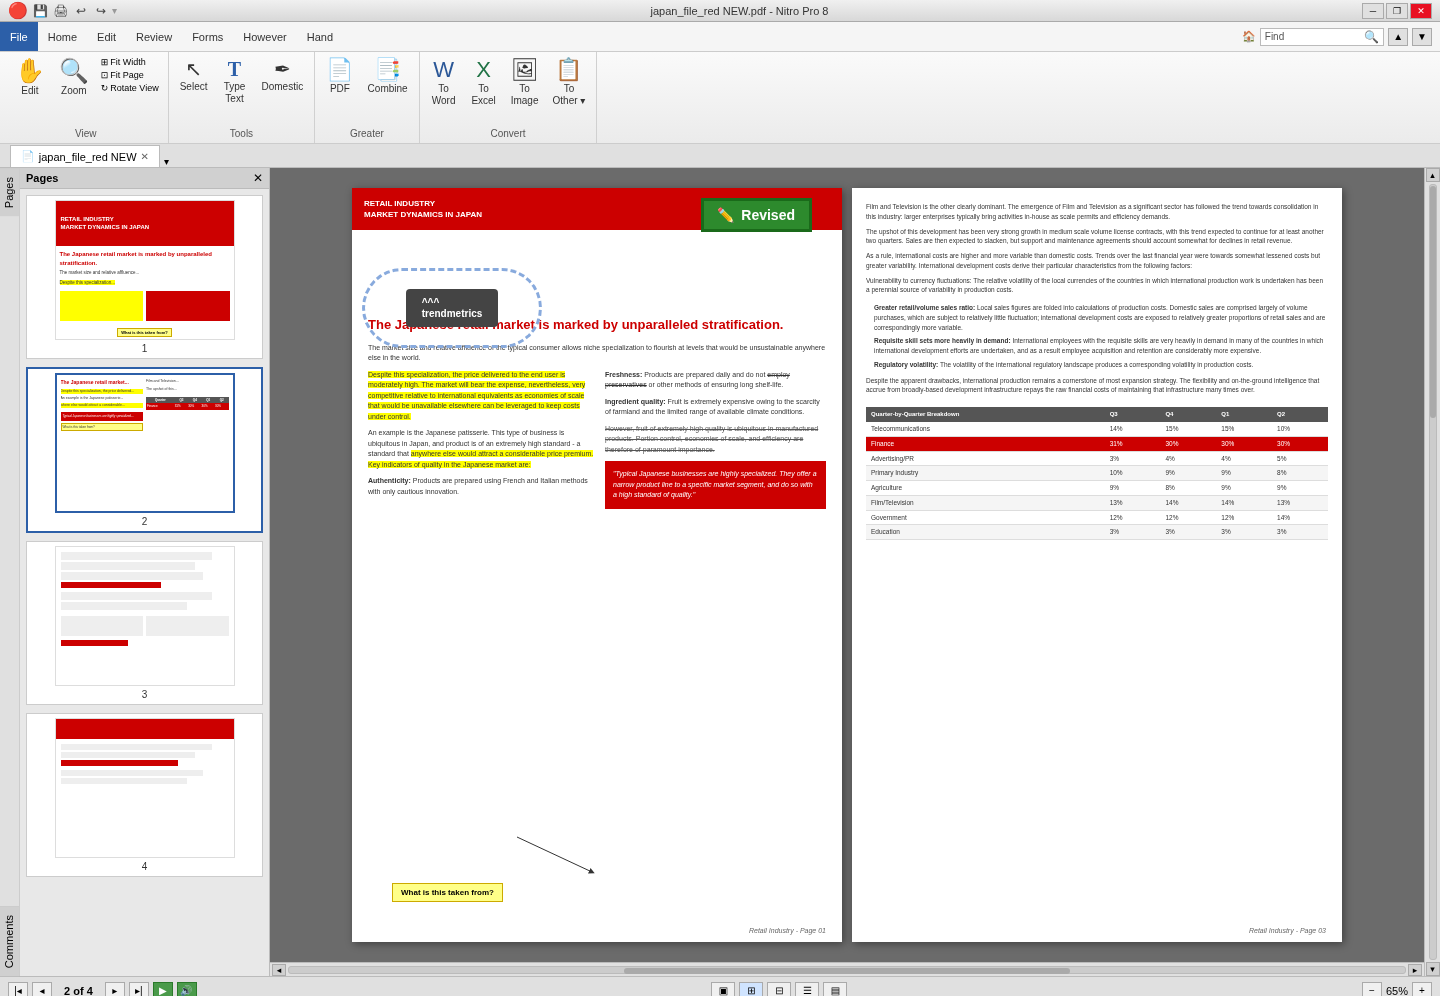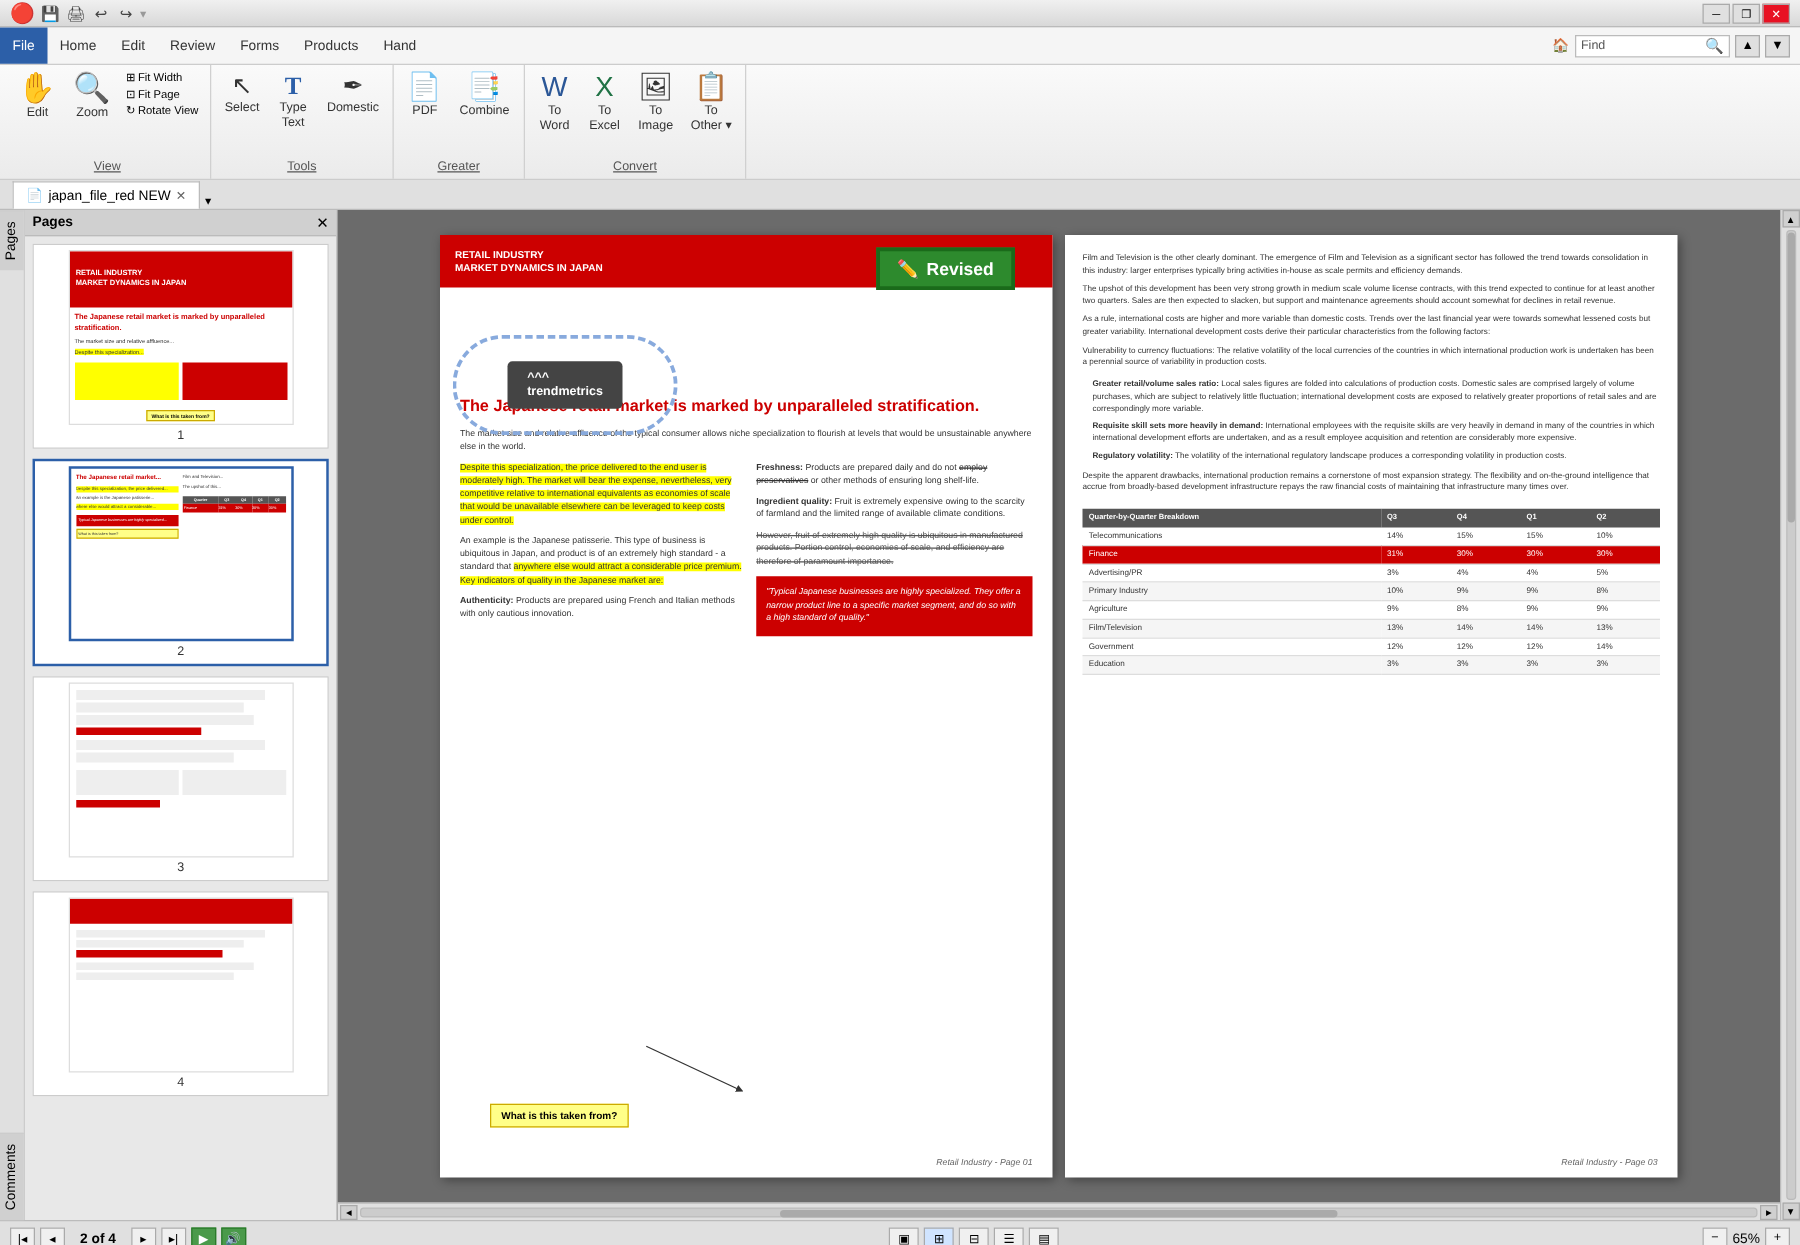--- a/index.html
+++ b/index.html
@@ -61,21 +61,20 @@
       display: flex;
       align-items: flex-start;
       gap: 4px;
       flex: 1;
     }
     .ribbon-group-label {
       font-size: 10px;
       color: #555;
       margin-top: 2px;
       text-align: right;
-      text-decoration: underline;
     }
     .ribbon-btn {
       display: flex;
       flex-direction: column;
       align-items: center;
       justify-content: flex-start;
       padding: 3px 5px;
       cursor: pointer;
       border-radius: 3px;
       min-width: 36px;
@@ -291,34 +290,35 @@
   <div class="title-bar-left">
     <span style="font-size:16px;">🔴</span>
     <div class="quick-access">
       <button class="qa-btn">💾</button>
       <button class="qa-btn">🖨</button>
       <button class="qa-btn">↩</button>
       <button class="qa-btn">↪</button>
       <span style="color:#999; font-size:10px;">▾</span>
     </div>
   </div>
+  <span class="title-bar-title">japan_file_red NEW.pdf - Nitro Pro 8</span>
   <div class="title-bar-controls">
     <button class="tb-btn">─</button>
     <button class="tb-btn">❐</button>
     <button class="tb-btn" style="background:#e81123; color:white;">✕</button>
   </div>
 </div>
 
 <div class="menu-bar">
   <div class="menu-item active">File</div>
   <div class="menu-item">Home</div>
   <div class="menu-item">Edit</div>
   <div class="menu-item">Review</div>
   <div class="menu-item">Forms</div>
-  <div class="menu-item">Products</div>
+  <div class="menu-item">However</div>
   <div class="menu-item">Hand</div>
   <div class="menu-bar-right">
     <span>🏠</span>
     <div class="find-box">
       <span style="font-size:10px; color:#555;">Find</span>
       <input class="find-input" type="text" style="">
       <span style="font-size:12px; cursor:pointer;">🔍</span>
     </div>
     <button style="background:#e0e0e0; border:1px solid #aaa; height:18px; padding:0 4px; font-size:10px; cursor:pointer;">▲</button>
     <button style="background:#e0e0e0; border:1px solid #aaa; height:18px; padding:0 4px; font-size:10px; cursor:pointer;">▼</button>

